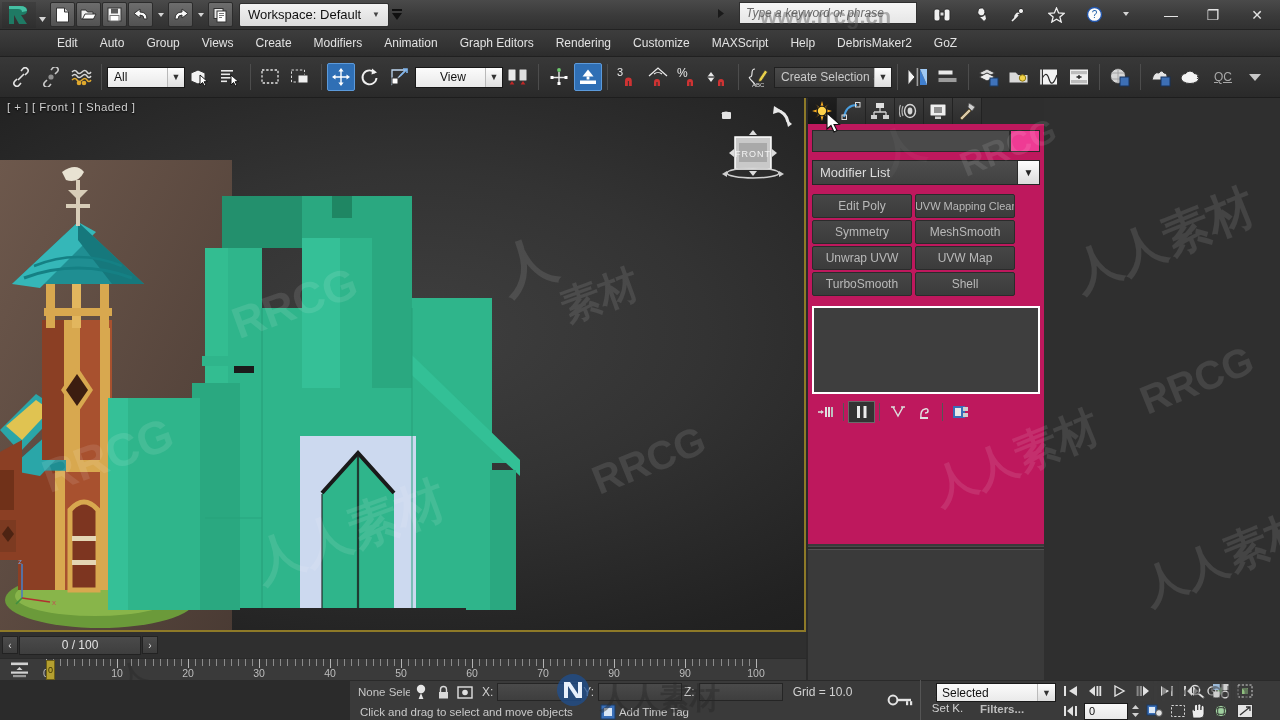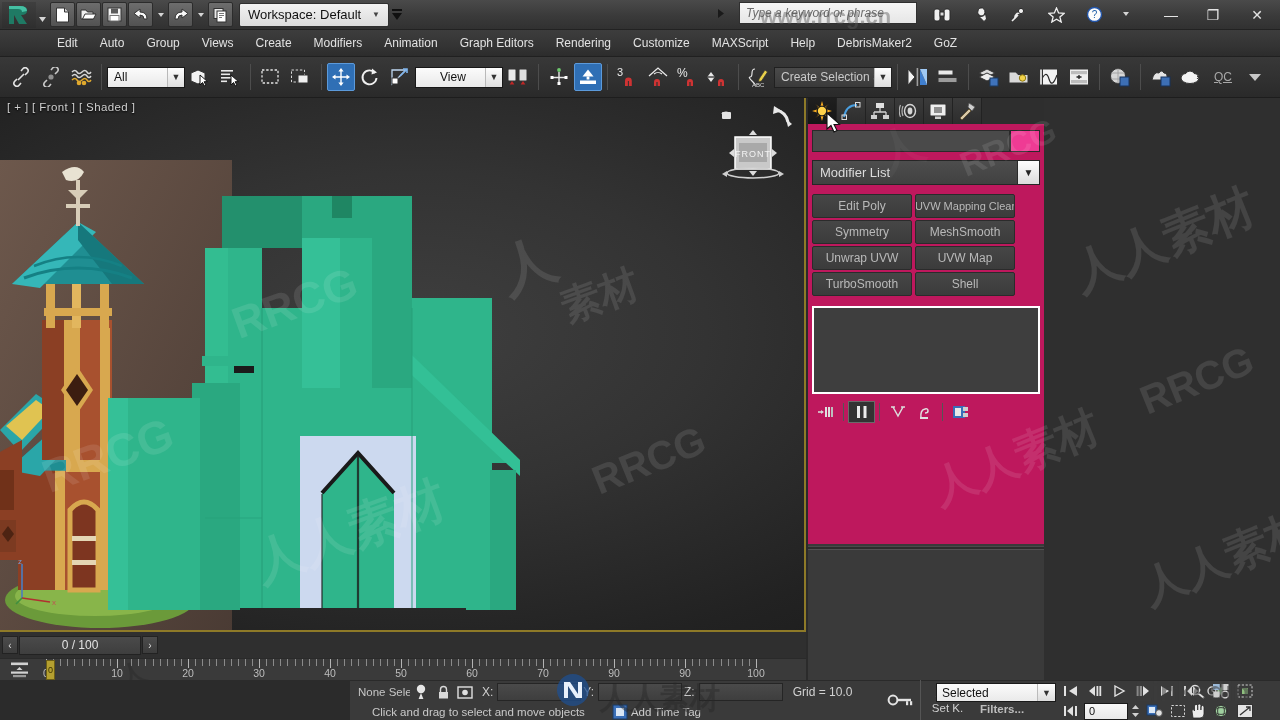--- a/index.html
+++ b/index.html
@@ -261,21 +261,21 @@
     overflow:hidden; white-space: nowrap;
   }
   .sb-ico { width: 22px; height: 18px; display:flex;align-items:center;justify-content:center; }
   .coordgrp { display: flex; align-items: center; margin-left: 6px; gap: 2px; }
   .coordlbl { color: #cfcfcf; font-size: 12px; padding-right: 2px; }
   .coordfield {
     width: 84px; height: 18px; background: linear-gradient(#4a4a4a,#3e3e3e);
     border: 1px solid #252525;
   }
   .gridlbl { color: #d2d2d2; font-size: 12px; margin-left: 10px; white-space: nowrap; }
-  .hint { color: #c9c9c9; font-size: 11.5px; margin-left: 22px; white-space: nowrap; }
+  .hint { color: #c9c9c9; font-size: 11.5px; margin-left: 10px; white-space: nowrap; }
   .addtag { color: #cdcdcd; font-size: 11.5px; }
 
   
   .anim {
     position: absolute; left: 880px; top: 680px; width: 400px; height: 40px;
     display: flex; align-items: stretch;
   }
   .keybtn { width: 40px; display:flex;align-items:center;justify-content:center; }
   .autokey {
     width: 54px; display: flex; flex-direction: column; justify-content: center;

